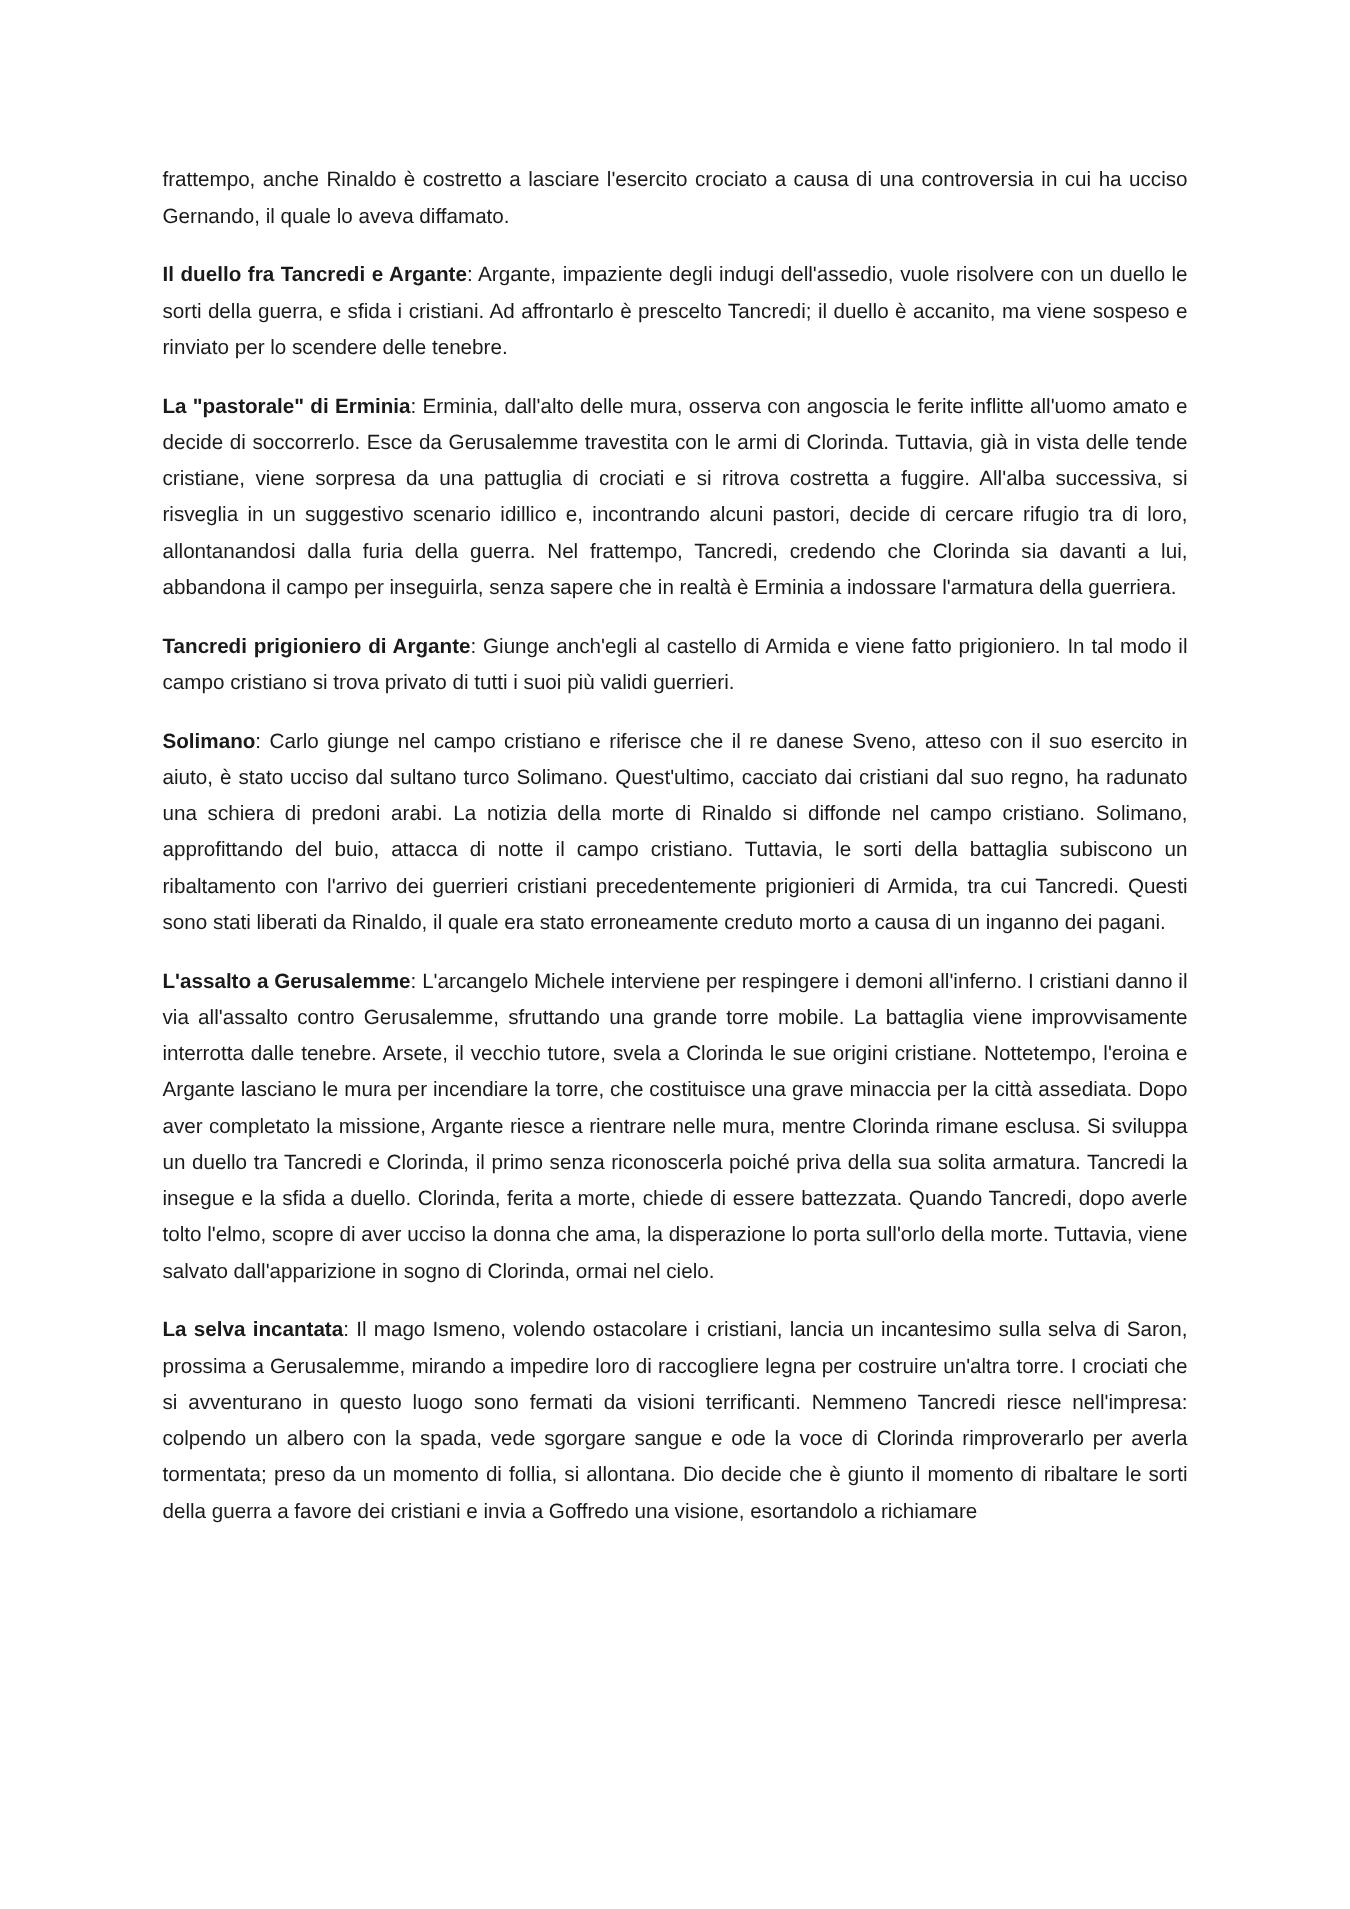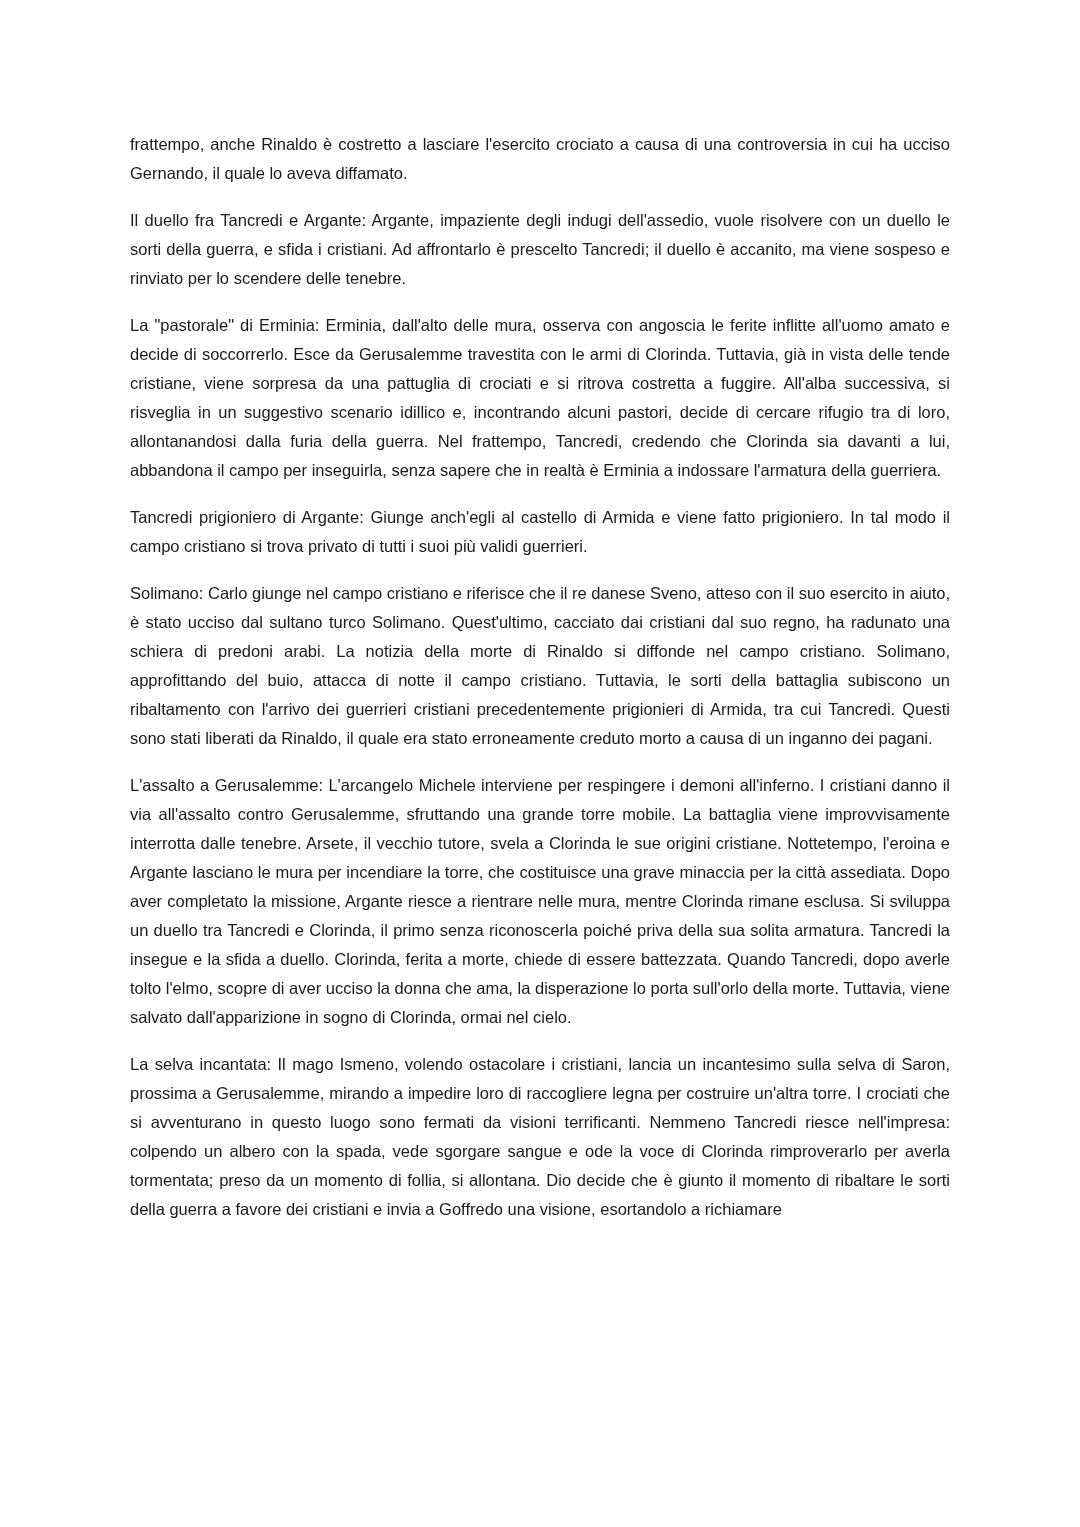--- a/index.html
+++ b/index.html
@@ -20,21 +20,21 @@
     text-align: justify;
     overflow: hidden;
   }
   .page p {
     margin: 0 0 18px 0;
   }
   .page p.extra-gap {
     margin-top: 16px;
   }
   .lead {
-    font-weight: normal;
+    font-weight: bold;
   }
 </style>
 </head>
 <body>
 
 <div class="page">
 
   <p><span class="lead"></span><span>frattempo, anche Rinaldo è costretto a lasciare l'esercito crociato a causa di una controversia in cui ha ucciso Gernando, il quale lo aveva diffamato.</span></p>
 
   <p><span class="lead">Il duello fra Tancredi e Argante</span><span>: Argante, impaziente degli indugi dell'assedio, vuole risolvere con un duello le sorti della guerra, e sfida i cristiani. Ad affrontarlo è prescelto Tancredi; il duello è accanito, ma viene sospeso e rinviato per lo scendere delle tenebre.</span></p>

